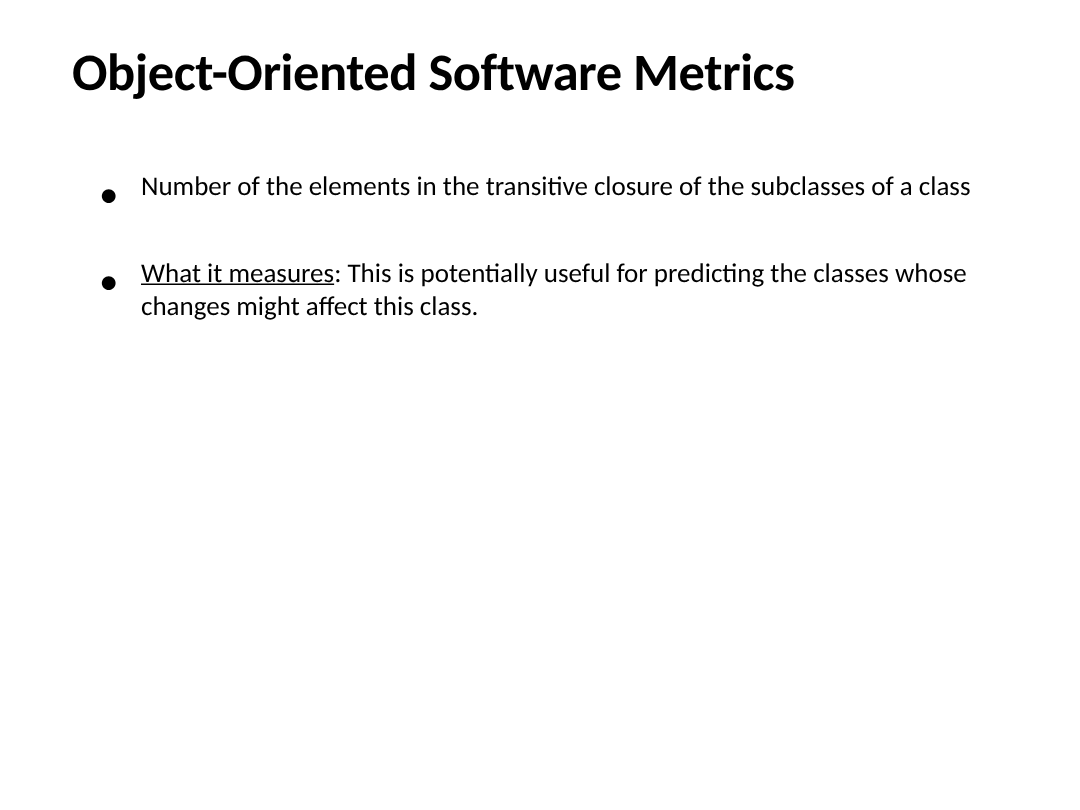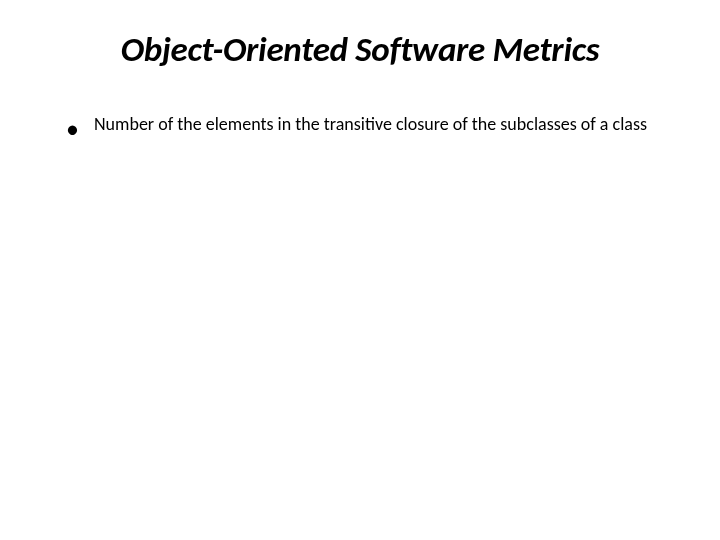--- a/index.html
+++ b/index.html
@@ -11,22 +11,20 @@
       width: 720px;
       height: 540px;
       background: #ffffff;
       font-family: Calibri, "Segoe UI", Arial, sans-serif;
       color: #000000;
       padding: 28px 48px 0 48px;
     }
     .title {
       font-size: 35px;
       font-weight: bold;
-      font-style: italic;
-      text-align: center;
       margin-bottom: 44px;
       letter-spacing: -0.3px;
     }
     .bullet-list {
       list-style: none;
       padding-left: 18px;
     }
     .bullet-item {
       position: relative;
       padding-left: 28px;
@@ -47,13 +45,16 @@
   </style>
 </head>
 <body>
 
 <h1 class="title">Object-Oriented Software Metrics</h1>
 
 <ul class="bullet-list">
   <li class="bullet-item">
     <span>Number of the elements in the transitive closure of the subclasses of a class</span>
   </li>
+  <li class="bullet-item">
+    <span class="underline">What it measures</span><span>: This is potentially useful for predicting the classes whose changes might affect this class.</span>
+  </li>
 </ul>
 
 </body></html>

